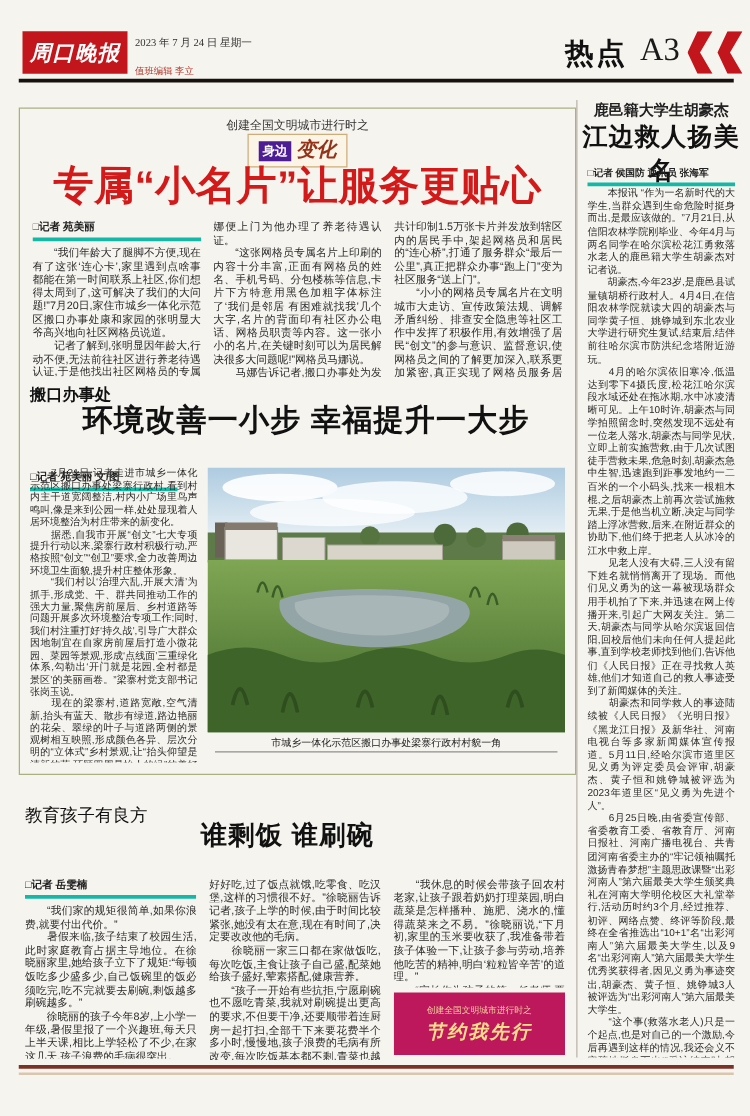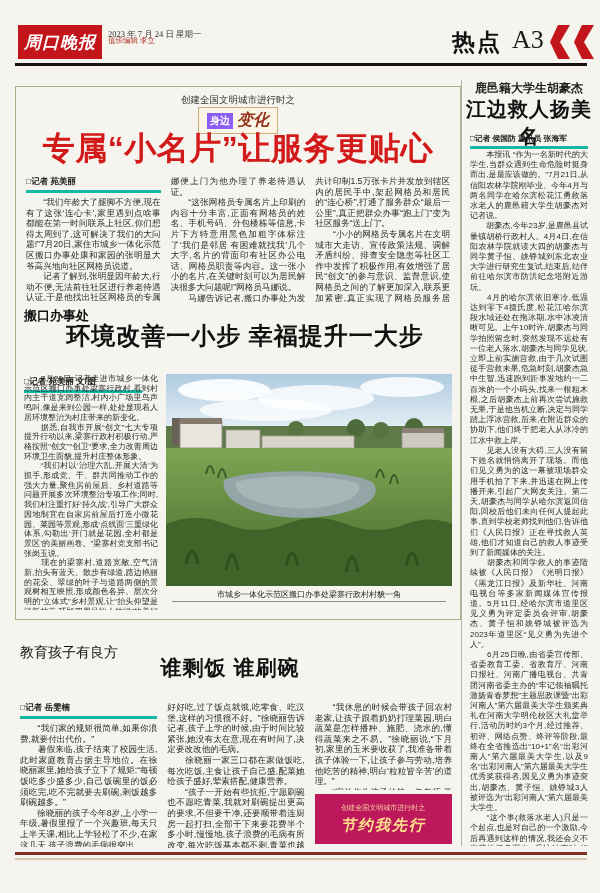--- a/index.html
+++ b/index.html
@@ -20,30 +20,30 @@
     padding-bottom:2px; margin-bottom:4px; font-weight:bold;
   }
   
   .logo {
     left:18px; top:25px; width:84px; height:34px; background:#c3161c;
     color:#fff; display:flex; align-items:center; justify-content:center;
     font-family:"DejaVu Serif", serif; font-style:italic; font-weight:bold;
     font-size:17px; letter-spacing:1px;
   }
   .dateline { left:108px; top:29px; font-size:8.5px; color:#333;font-family:Liberation Serif, serif; }
-  .editorline { left:108px; top:36px; font-size:7.5px; color:#b03a2e; }
+  .editorline { left:108px; top:52px; font-size:7.5px; color:#b03a2e; }
   .section-label { left:452px; top:27px; font-size:23px; font-weight:bold; color:#111; letter-spacing:2px;}
   .page-no { left:512px; top:25px; font-size:26px; font-family:Liberation Serif, serif; color:#1a1a1a;}
   .head-rule { left:15px; top:63px; width:572px; height:3px; background:#17120f; }
   
   .green-box { left:15px; top:86px; width:446px; height:534px; border:1px solid #a9b183; }
   .series-kicker { left:60px; top:94px; width:356px; text-align:center; font-size:9.5px; color:#333; }
   .badge-row { left:15px; top:107px; width:446px; display:flex; justify-content:center; }
   .badge-box { border:1px solid #d0ac79; background:#fbf5e8; padding:2px 8px; display:inline-flex; align-items:center; gap:4px; }
-  .badge-left { background:#8b5cf6; color:#fff; font-size:10px; padding:1px 3px; font-weight:bold; }
+  .badge-left { background:#4c1d95; color:#fff; font-size:10px; padding:1px 3px; font-weight:bold; }
   .badge-right { font-family:"DejaVu Serif", serif; font-style:italic; font-weight:bold; font-size:16px; color:#93341a; }
   .lead-headline {
     left:20px; top:127px; width:436px; text-align:center;
     font-size:32px; font-weight:bold; color:#d31a1a; letter-spacing:0.5px;
   }
   .lead-cols { left:26px; top:176px; width:424px; height:126px; display:flex; gap:10px; }
   .lead-cols .col { flex:1; overflow:hidden; }
   
   .kicker2 { left:24px; top:307px; font-size:13px; font-weight:bold; color:#111; }
   .headline2 { left:60px; top:320px; width:370px; text-align:center; font-size:24px; font-weight:bold; letter-spacing:1px; color:#111;}

